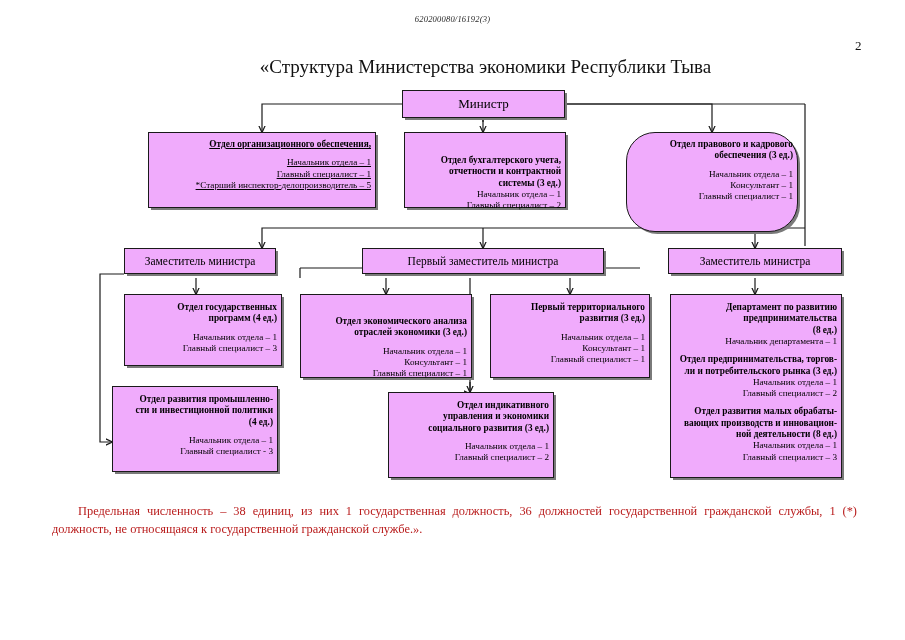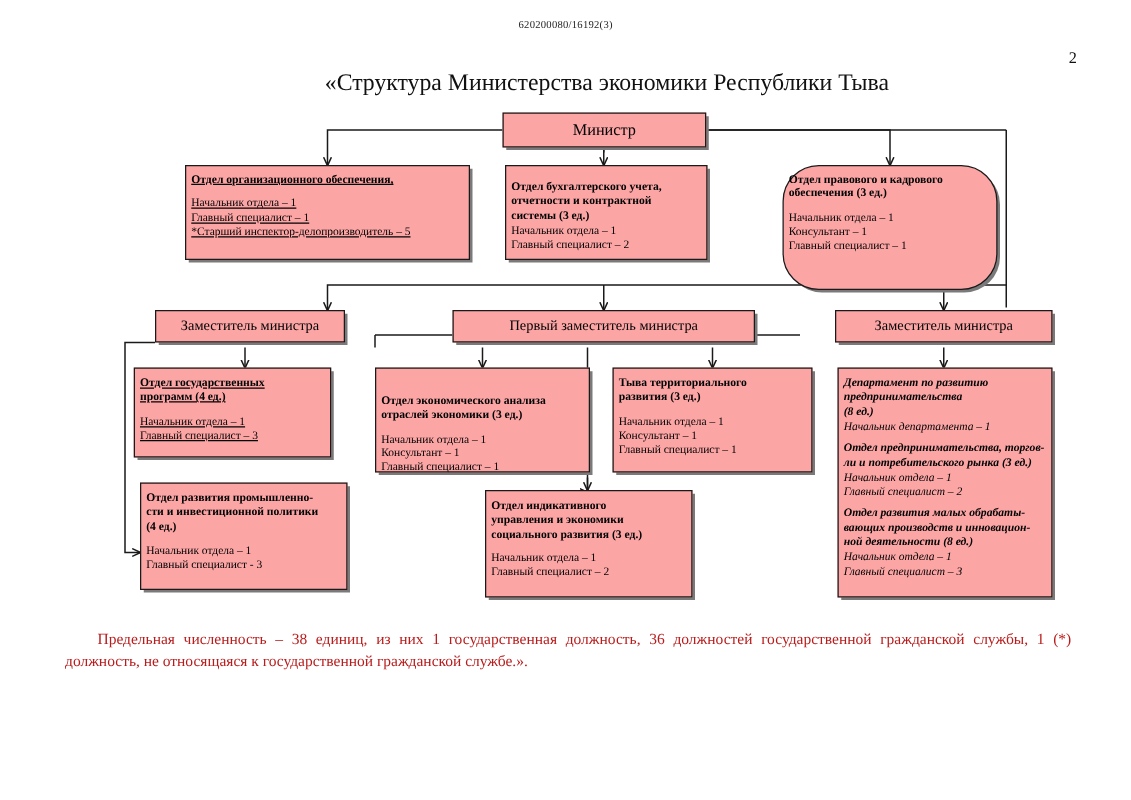--- a/index.html
+++ b/index.html
@@ -23,20 +23,21 @@
   
   .doc-header {
     position: absolute;
     top: 14px;
     left: 0;
     width: 905px;
     text-align: center;
     font-size: 8.5px;
     letter-spacing: 0.2px;
     color: #262626;
+    font-style: italic;
   }
   .page-number {
     position: absolute;
     top: 38px;
     left: 855px;
     width: 30px;
     text-align: left;
     font-size: 13px;
     color: #111;
   }
@@ -63,22 +64,22 @@
     top: 0; left: 0;
     width: 905px;
     height: 500px;
     pointer-events: none;
   }
 
   .node {
     position: absolute;
     box-sizing: border-box;
     border: 1.2px solid #1a1a1a;
-    background: #fca5a5;
-    text-align: left;
+    background: #f0abfc;
+    text-align: right;
     padding: 3px 4px;
     line-height: 1.22;
   }
   .node.shadow {
     box-shadow: 2.5px 2.5px 0 -0.5px #7a7a7a;
   }
 
   .n-title {
     font-weight: bold;
     font-size: 9.3px;
@@ -172,21 +173,21 @@
     </div>
 
     <div class="node shadow" style="left:148px; top:132px; width:228px; height:76px; padding-top:6px;text-decoration:underline;">
       <span class="n-title">Отдел  организационного обеспечения,</span>
       <span class="gap"></span>
       <span class="n-line">Начальник отдела – 1</span>
       <span class="n-line">Главный специалист – 1</span>
       <span class="n-line">*Старший инспектор-делопроизводитель – 5</span>
     </div>
 
-    <div class="node shadow" style="left:404px; top:132px; width:162px; height:76px; padding-top:12px;">
+    <div class="node shadow" style="left:404px; top:132px; width:162px; height:76px; padding-top:22px;">
       <span class="n-title">Отдел бухгалтерского учета,</span>
       <span class="n-title">отчетности и контрактной</span>
       <span class="n-title">системы  (3 ед.)</span>
       <span class="n-line">Начальник отдела – 1</span>
       <span class="n-line">Главный специалист – 2</span>
     </div>
 
     <div class="node shadow" style="left:626px; top:132px; width:172px; height:100px; padding-top:6px;border-radius:29px;">
       <span class="n-title">Отдел правового и кадрового</span>
       <span class="n-title">обеспечения (3 ед.)</span>
@@ -201,21 +202,21 @@
     </div>
 
     <div class="node shadow deputy" style="left:362px; top:248px; width:242px; height:26px;">
       <span>Первый заместитель министра</span>
     </div>
 
     <div class="node shadow deputy" style="left:668px; top:248px; width:174px; height:26px;">
       <span>Заместитель министра</span>
     </div>
 
-    <div class="node shadow" style="left:107px; top:294px; width:158px; height:72px; padding-top:7px;text-decoration:underline;">
+    <div class="node shadow" style="left:124px; top:294px; width:158px; height:72px; padding-top:7px;">
       <span class="n-title">Отдел государственных</span>
       <span class="n-title">программ (4 ед.)</span>
       <span class="gap"></span>
       <span class="n-line">Начальник отдела – 1</span>
       <span class="n-line">Главный специалист – 3</span>
     </div>
 
     <div class="node shadow" style="left:112px; top:386px; width:166px; height:86px; padding-top:7px;">
       <span class="n-title">Отдел развития промышленно-</span>
       <span class="n-title">сти и инвестиционной политики</span>
@@ -228,38 +229,38 @@
     <div class="node shadow" style="left:300px; top:294px; width:172px; height:84px; padding-top:21px;">
       <span class="n-title">Отдел экономического анализа</span>
       <span class="n-title">отраслей экономики (3 ед.)</span>
       <span class="gap"></span>
       <span class="n-line">Начальник отдела – 1</span>
       <span class="n-line">Консультант – 1</span>
       <span class="n-line">Главный специалист – 1</span>
     </div>
 
     <div class="node shadow" style="left:490px; top:294px; width:160px; height:84px; padding-top:7px;">
-      <span class="n-title">Тыва территориального</span>
+      <span class="n-title">Первый территориального</span>
       <span class="n-title">развития (3 ед.)</span>
       <span class="gap"></span>
       <span class="n-line">Начальник отдела – 1</span>
       <span class="n-line">Консультант – 1</span>
       <span class="n-line">Главный специалист – 1</span>
     </div>
 
     <div class="node shadow" style="left:388px; top:392px; width:166px; height:86px; padding-top:7px;">
       <span class="n-title">Отдел индикативного</span>
       <span class="n-title">управления и экономики</span>
       <span class="n-title">социального развития (3 ед.)</span>
       <span class="gap"></span>
       <span class="n-line">Начальник отдела – 1</span>
       <span class="n-line">Главный специалист – 2</span>
     </div>
 
-    <div class="node shadow" style="left:670px; top:294px; width:172px; height:184px; padding-top:7px;font-style:italic;">
+    <div class="node shadow" style="left:670px; top:294px; width:172px; height:184px; padding-top:7px;">
       <span class="n-title">Департамент по развитию</span>
       <span class="n-title">предпринимательства</span>
       <span class="n-title">(8 ед.)</span>
       <span class="n-line">Начальник департамента – 1</span>
 
       <span class="gap"></span>
 
       <span class="n-title">Отдел предпринимательства, торгов-</span>
       <span class="n-title">ли и потребительского рынка (3 ед.)</span>
       <span class="n-line">Начальник отдела – 1</span>

